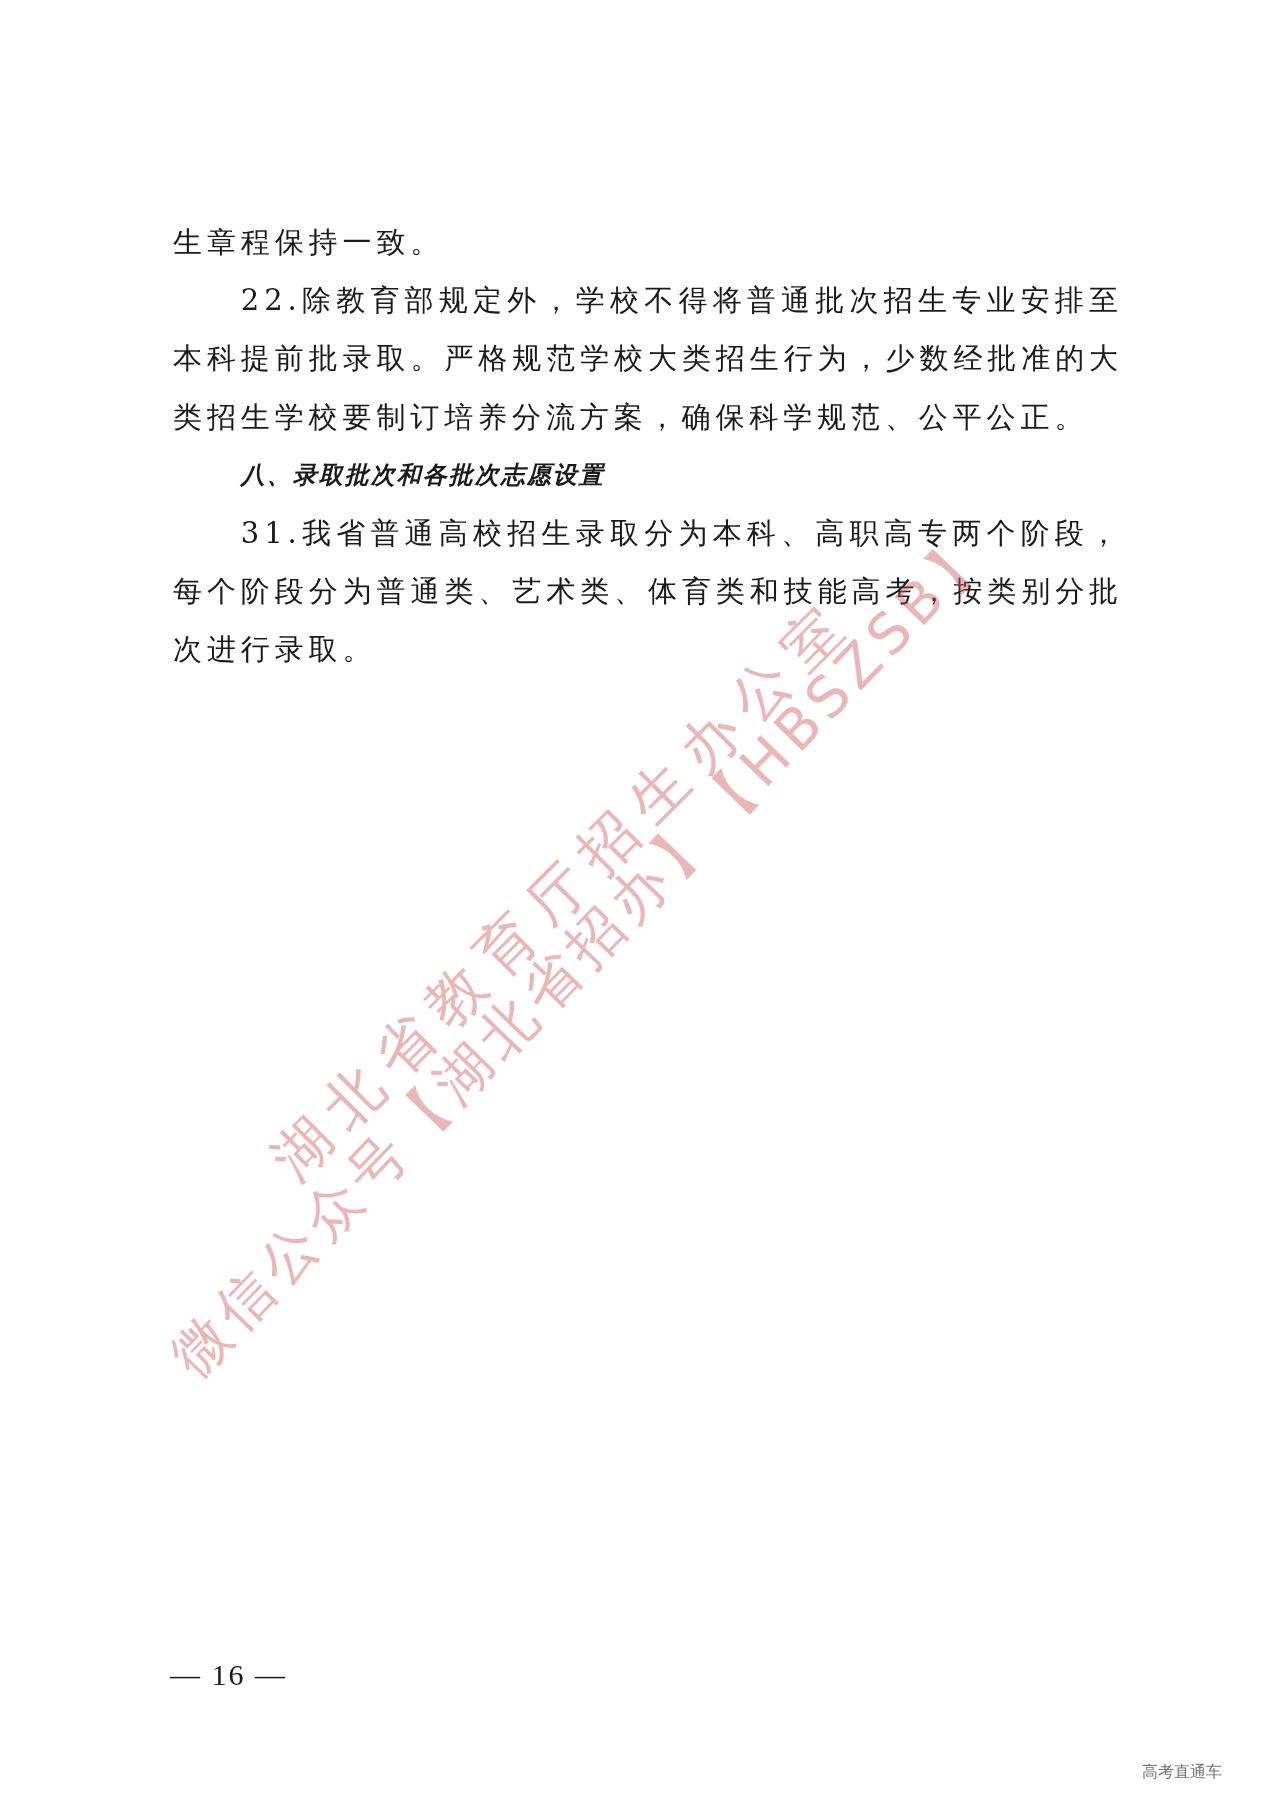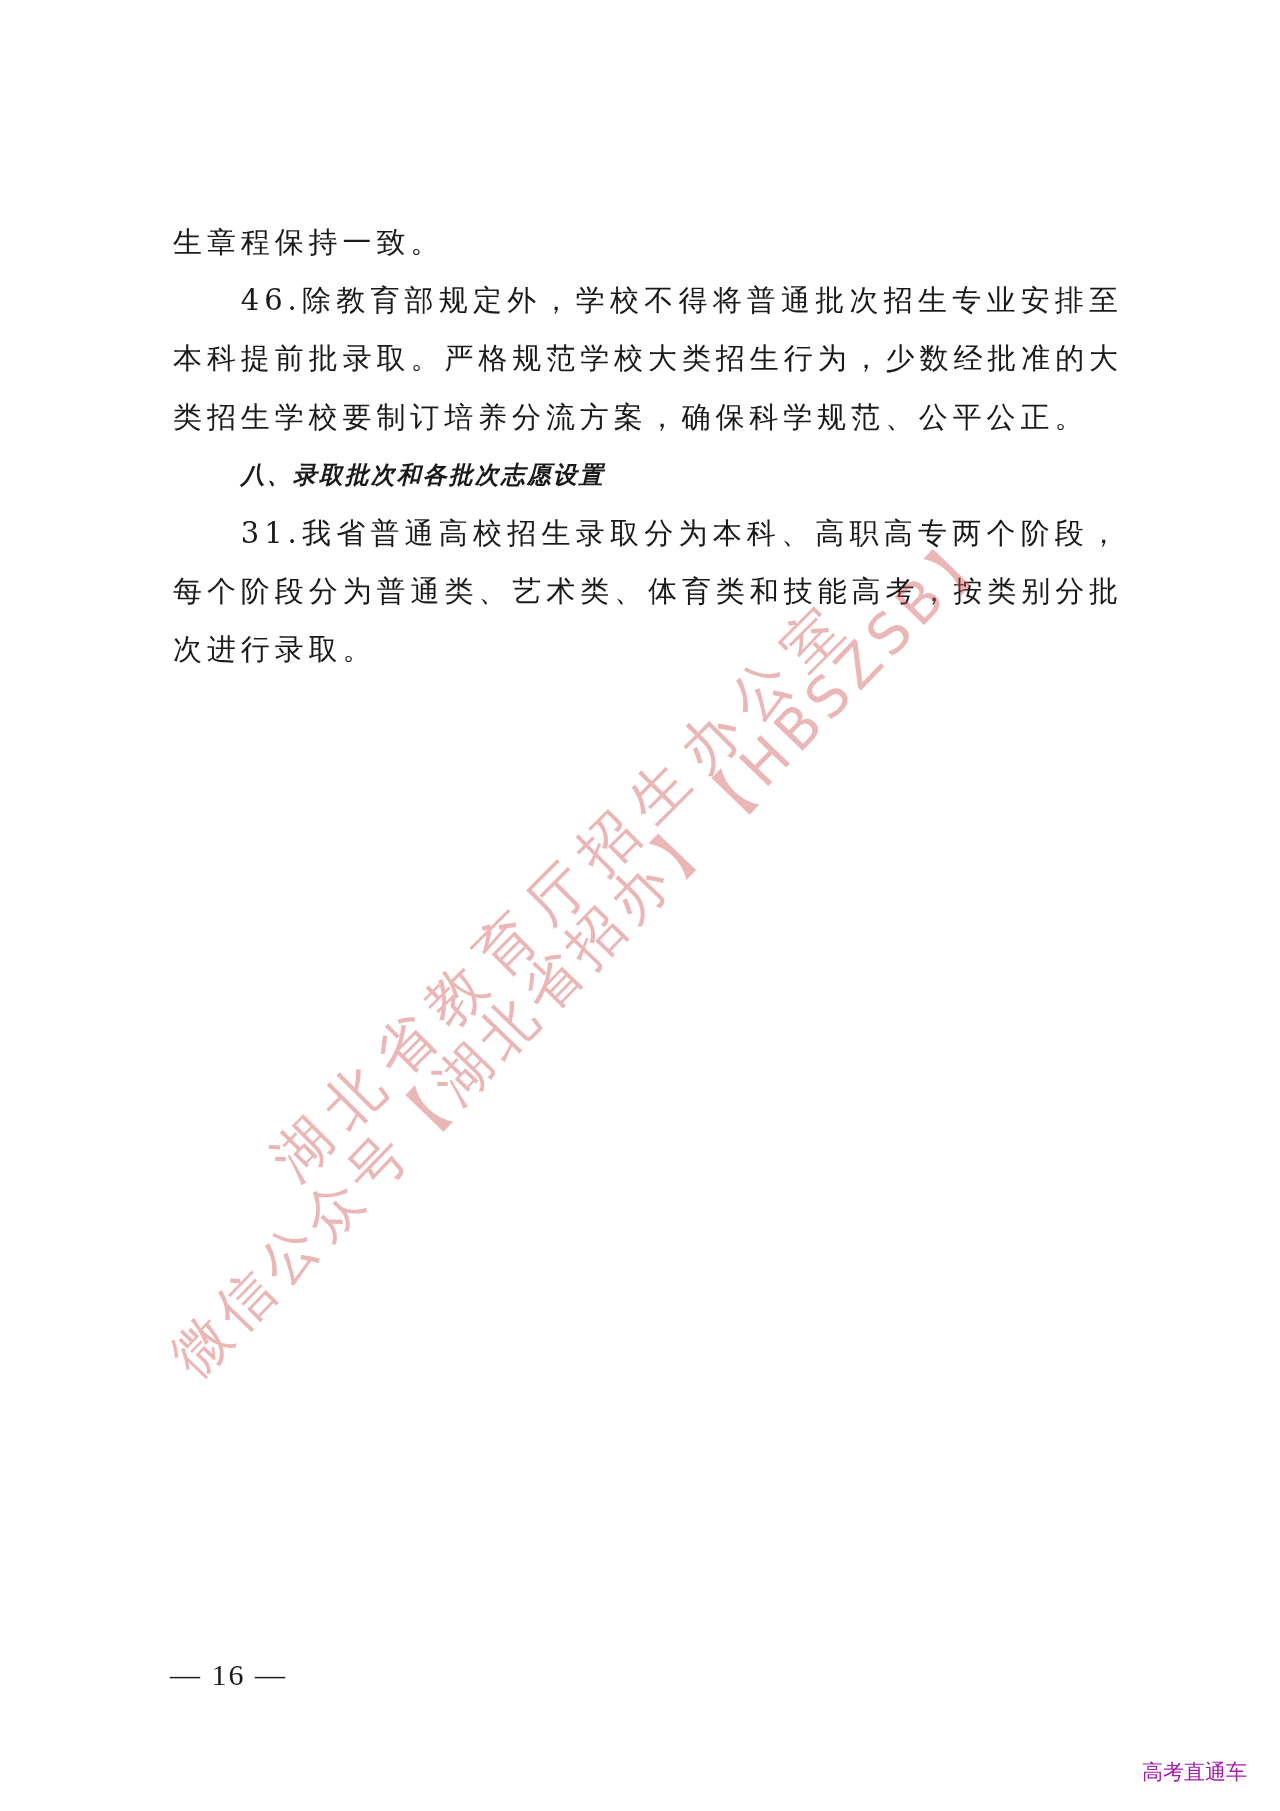--- a/index.html
+++ b/index.html
@@ -62,23 +62,23 @@
     color: #1a1a1a;
     letter-spacing: 2px;
     white-space: pre;
     text-align: center;
   }
   .footer-brand {
     position: absolute;
     left: 1142px;
     top: 1758px;
     font-family: "DejaVu Sans", "Liberation Sans", sans-serif;
-    font-size: 21px;
+    font-size: 16px;
     line-height: 28px;
-    color: #a21caf;
+    color: #737373;
     white-space: nowrap;
   }
   .watermark {
     position: absolute;
     white-space: nowrap;
     font-family: "DejaVu Sans", "Liberation Sans", sans-serif;
     color: rgba(205, 80, 80, 0.42);
     transform-origin: 0 50%;
     pointer-events: none;
     line-height: 1;
@@ -98,21 +98,21 @@
     transform: rotate(-46deg);
   }
 </style>
 </head>
 <body>
 
 <div class="page">
 
   <div class="body-text">
     <p class="cont">生章程保持一致。</p>
-    <p class="indent">46.除教育部规定外，学校不得将普通批次招生专业安排至本科提前批录取。严格规范学校大类招生行为，少数经批准的大类招生学校要制订培养分流方案，确保科学规范、公平公正。</p>
+    <p class="indent">22.除教育部规定外，学校不得将普通批次招生专业安排至本科提前批录取。严格规范学校大类招生行为，少数经批准的大类招生学校要制订培养分流方案，确保科学规范、公平公正。</p>
     <h2>八、录取批次和各批次志愿设置</h2>
     <p class="indent">31.我省普通高校招生录取分为本科、高职高专两个阶段，每个阶段分为普通类、艺术类、体育类和技能高考，按类别分批次进行录取。</p>
   </div>
 
   <div class="page-number">— 16 —</div>
 
   <div class="watermark wm-a">湖北省教育厅招生办公室</div>
   <div class="watermark wm-b">微信公众号【湖北省招办】【HBSZSB】</div>
 
   <div class="footer-brand">高考直通车</div>

